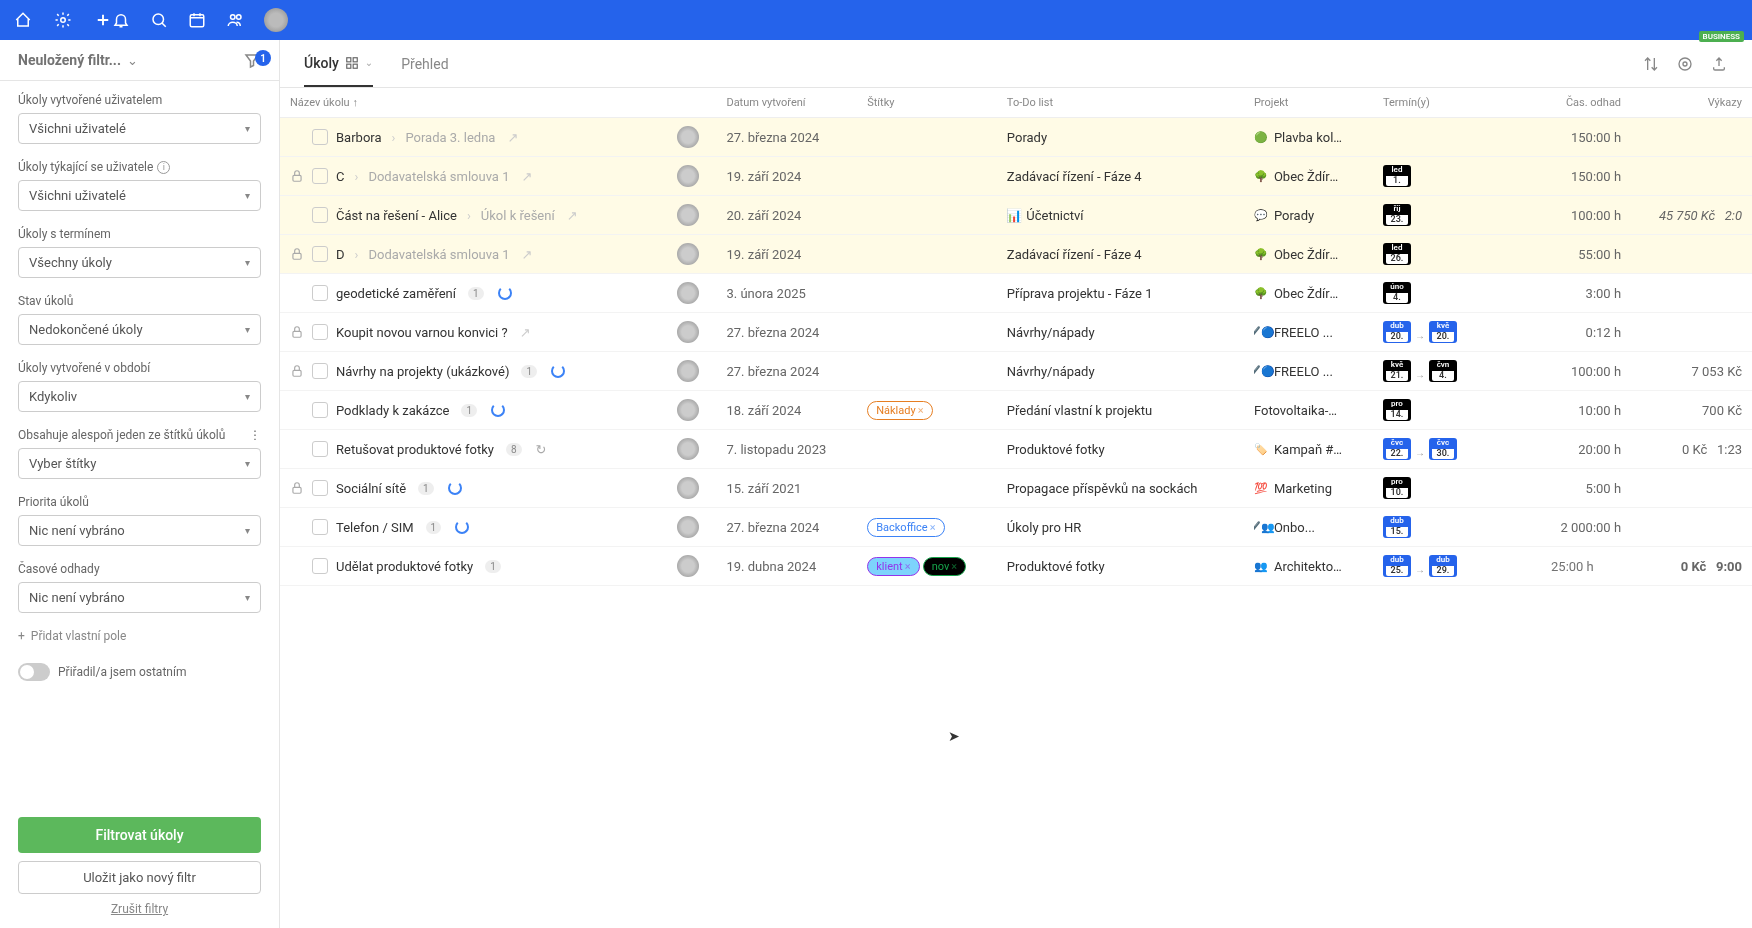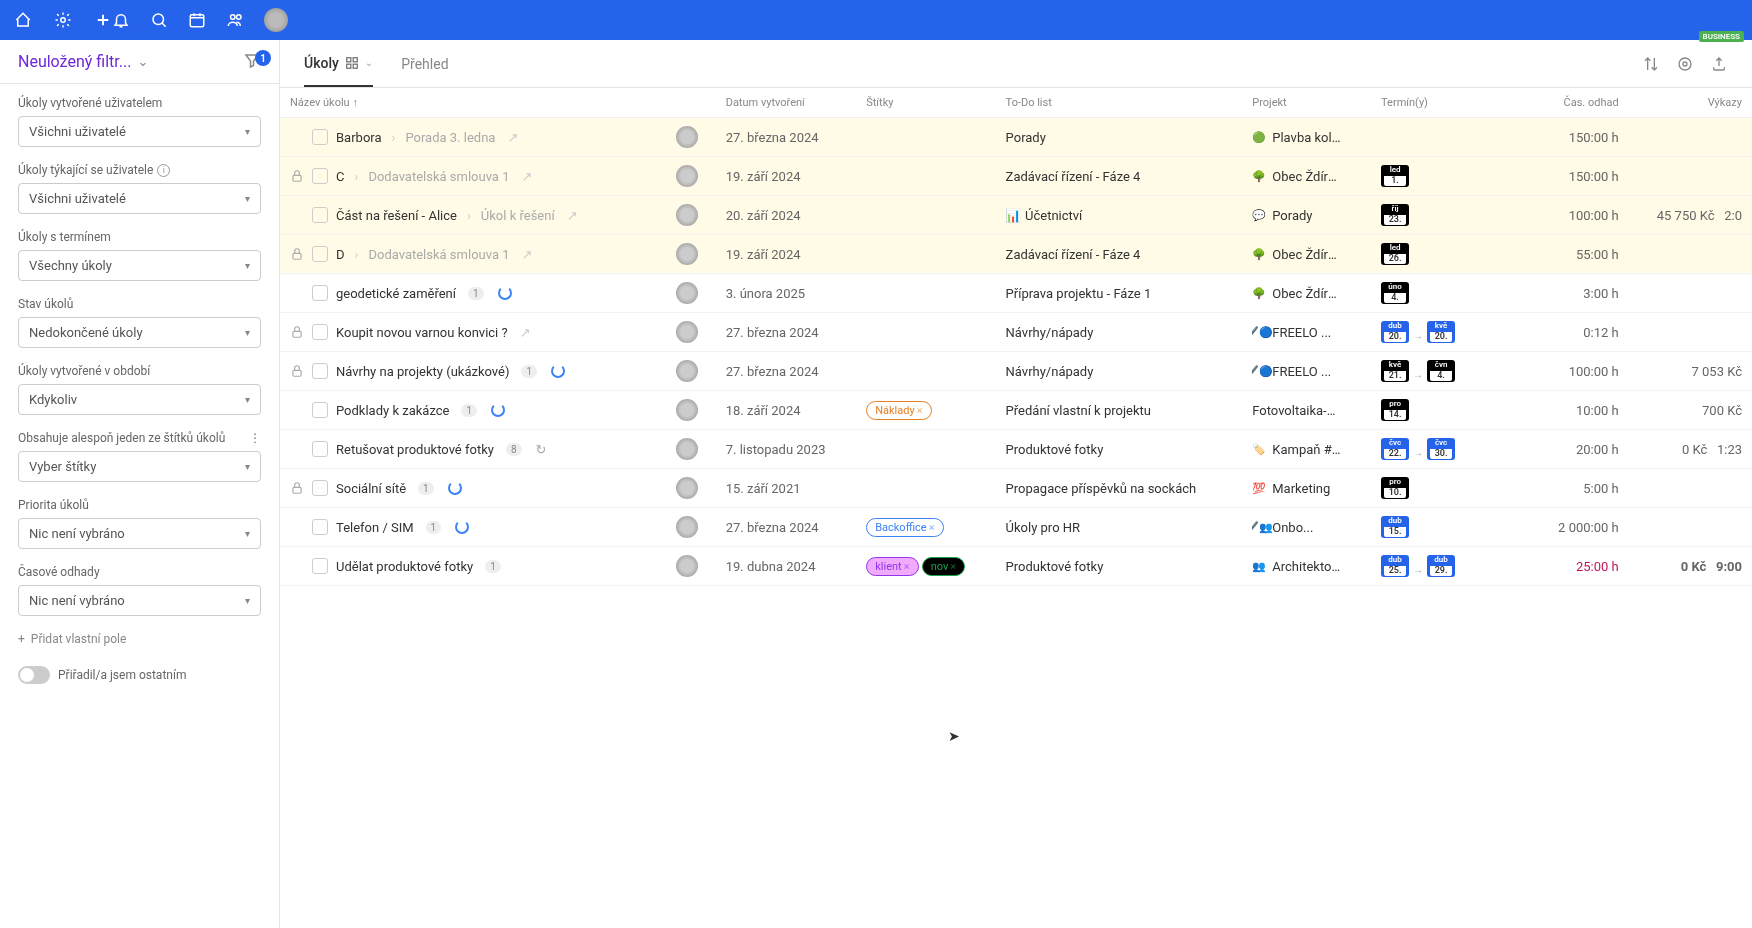--- a/index.html
+++ b/index.html
@@ -8,21 +8,21 @@
 .topbar-left{display:flex;align-items:center;gap:22px}
 .topbar-center{flex:1;display:flex;justify-content:center;gap:36px}
 .topbar-right{display:flex;align-items:center;gap:20px}
 .topbar-link{color:#fff;font-size:14px;cursor:pointer}
 .topbar-icon{width:18px;height:18px;cursor:pointer;display:flex;align-items:center;justify-content:center}
 .avatar{width:24px;height:24px;border-radius:50%;background:#999;background-image:radial-gradient(circle,#bbb 40%,#888 100%)}
 .business-badge{position:absolute;right:8px;top:31px;background:#4caf50;color:#fff;font-size:8px;padding:1px 4px;border-radius:2px;font-weight:600}
 .main{display:flex;height:calc(100vh - 40px)}
 .sidebar{width:280px;border-right:1px solid #e5e5e5;display:flex;flex-direction:column;overflow-y:auto}
 .sidebar-header{display:flex;align-items:center;padding:12px 18px;border-bottom:1px solid #e5e5e5;position:relative}
-.filter-title{font-size:16px;font-weight:400;color:#6d28d9}
+.filter-title{font-size:14px;font-weight:700;color:#737373}
 .chevron{margin-left:6px;color:#888}
 .filter-badge-wrapper{position:absolute;right:18px;top:12px}
 .filter-icon{color:#888;position:relative}
 .filter-badge{position:absolute;top:-8px;right:-10px;background:#2563eb;color:#fff;font-size:10px;border-radius:50%;width:16px;height:16px;display:flex;align-items:center;justify-content:center;font-weight:600}
 .sidebar-body{padding:12px 18px;flex:1;overflow-y:auto}
 .filter-group{margin-bottom:16px}
 .filter-label{font-size:12px;color:#666;margin-bottom:6px;display:flex;align-items:center;gap:4px}
 .filter-label .info{width:13px;height:13px;border:1px solid #999;border-radius:50%;font-size:9px;display:flex;align-items:center;justify-content:center;color:#999}
 .filter-label .more{margin-left:auto;cursor:pointer}
 .filter-select{width:100%;border:1px solid #ccc;border-radius:4px;padding:7px 10px;font-size:13px;background:#fff;display:flex;justify-content:space-between;align-items:center;cursor:pointer;color:#555}
@@ -53,21 +53,21 @@
 .task-title{color:#333}
 .task-sub{color:#aaa}
 .task-sep{color:#ccc;margin:0 2px}
 .external{color:#ccc;margin-left:4px}
 .count-badge{background:#eee;color:#888;font-size:10px;padding:1px 5px;border-radius:8px;margin-left:4px}
 .spinner{width:14px;height:14px;border:2px solid #3b82f6;border-top-color:transparent;border-radius:50%;display:inline-block;margin-left:6px;vertical-align:middle}
 .assignee{width:22px;height:22px;border-radius:50%;background:#888;background-image:radial-gradient(circle,#ccc 40%,#888 100%)}
 .tag{display:inline-block;padding:2px 8px;border-radius:10px;font-size:11px;border:1px solid}
 .tag-naklady{color:#e67e22;border-color:#e67e22;background:#fff}
 .tag-backoffice{color:#3b82f6;border-color:#3b82f6;background:#fff}
-.tag-klient{color:#9333ea;border-color:#9333ea;background:#f0abfc}
+.tag-klient{color:#9333ea;border-color:#9333ea;background:#7dd3fc}
 .tag-novy{color:#16a34a;border-color:#16a34a;background:#000000}
 .tag-x{margin-left:2px;opacity:.6}
 .proj{display:flex;align-items:center;gap:6px;max-width:90px;overflow:hidden;text-overflow:ellipsis}
 .proj-icon{width:14px;height:14px;border-radius:50%;flex-shrink:0;display:flex;align-items:center;justify-content:center;font-size:11px}
 .date-badge{display:inline-block;min-width:28px;padding:1px 3px;border-radius:3px;font-size:9px;color:#fff;text-align:center;line-height:1.1;font-weight:600}
 .date-badge .mon{font-size:8px;display:block}
 .date-badge .day{font-size:9px;display:block;background:#fff;color:#333;border-radius:0 0 2px 2px;margin-top:1px}
 .db-red{background:#000000}
 .db-blue{background:#2563eb}
 .date-arrow{color:#999;margin:0 4px;font-size:10px}
@@ -217,20 +217,25 @@
         </div>
         <div class="add-field">
           <span>+</span>
           <span>Přidat vlastní pole</span>
         </div>
         <div class="toggle-row">
           <div class="toggle"></div>
           <span class="toggle-label">Přiřadil/a jsem ostatním</span>
         </div>
       </div>
+    <div class="sidebar-footer">
+      <button class="btn-primary">Filtrovat úkoly</button>
+      <button class="btn-secondary">Uložit jako nový filtr</button>
+      <div class="link-cancel">Zrušit filtry</div>
+    </div>
   </div>
 
   <div class="content">
     <div class="tabs">
       <div class="tab active">
         <span>Úkoly</span>
         <svg viewBox="0 0 24 24" width="14" height="14" fill="none" stroke="#666" stroke-width="2">
             <rect x="3" y="3" width="7" height="7"></rect>
             <rect x="14" y="3" width="7" height="7"></rect>
             <rect x="3" y="14" width="7" height="7"></rect>
@@ -349,21 +354,21 @@
               <td></td>
               <td style="color: rgb(51, 51, 51);">📊 Účetnictví</td>
               <td>
                 <div class="proj">
                   <span class="proj-icon">💬</span>
                   <span style="overflow:hidden;text-overflow:ellipsis">Porady</span>
                 </div>
               </td>
               <td><span class="date-badge db-red"><span class="mon">říj</span><span class="day">23.</span></span></td>
               <td class="num" style="color: rgb(102, 102, 102);">100:00 h</td>
-              <td class="num" style="color: rgb(102, 102, 102);">45 750 Kč&nbsp;&nbsp;&nbsp;2:0</td>
+              <td class="num" style="color: rgb(102, 102, 102); font-style: italic;">45 750 Kč&nbsp;&nbsp;&nbsp;2:0</td>
             </tr>
             <tr class="hl">
               <td>
                 <div class="cell-name">
                   <svg class="lock" viewBox="0 0 24 24" fill="none" stroke="#aaa" stroke-width="2">
                     <rect x="5" y="11" width="14" height="10" rx="2"></rect>
                     <path d="M8 11V7a4 4 0 018 0v4"></path>
                   </svg>
                   <span class="checkbox"></span>
                   <span class="task-title">D</span>
@@ -592,21 +597,21 @@
               <td style="color: rgb(102, 102, 102);">19. dubna 2024</td>
               <td><span class="tag tag-klient">klient<span class="tag-x">×</span></span> <span class="tag tag-novy">nov<span class="tag-x">×</span></span> </td>
               <td style="color: rgb(51, 51, 51);">Produktové fotky</td>
               <td>
                 <div class="proj">
                   <span class="proj-icon">👥</span>
                   <span style="overflow:hidden;text-overflow:ellipsis">Architekton...</span>
                 </div>
               </td>
               <td><span class="date-badge db-blue"><span class="mon">dub</span><span class="day">25.</span></span><span class="date-arrow">→</span><span class="date-badge db-blue"><span class="mon">dub</span><span class="day">29.</span></span></td>
-              <td class="num" style="color: #be185d;">25:00 h</td>
+              <td class="num" style="color: #737373; text-align: center;">25:00 h</td>
               <td class="num" style="color: rgb(102, 102, 102); font-weight: bold;">0 Kč&nbsp;&nbsp;&nbsp;9:00</td>
             </tr>
           </tbody>
       </table>
       <div class="cursor">➤</div>
     </div>
   </div>
 </div>
 
 </body></html>

